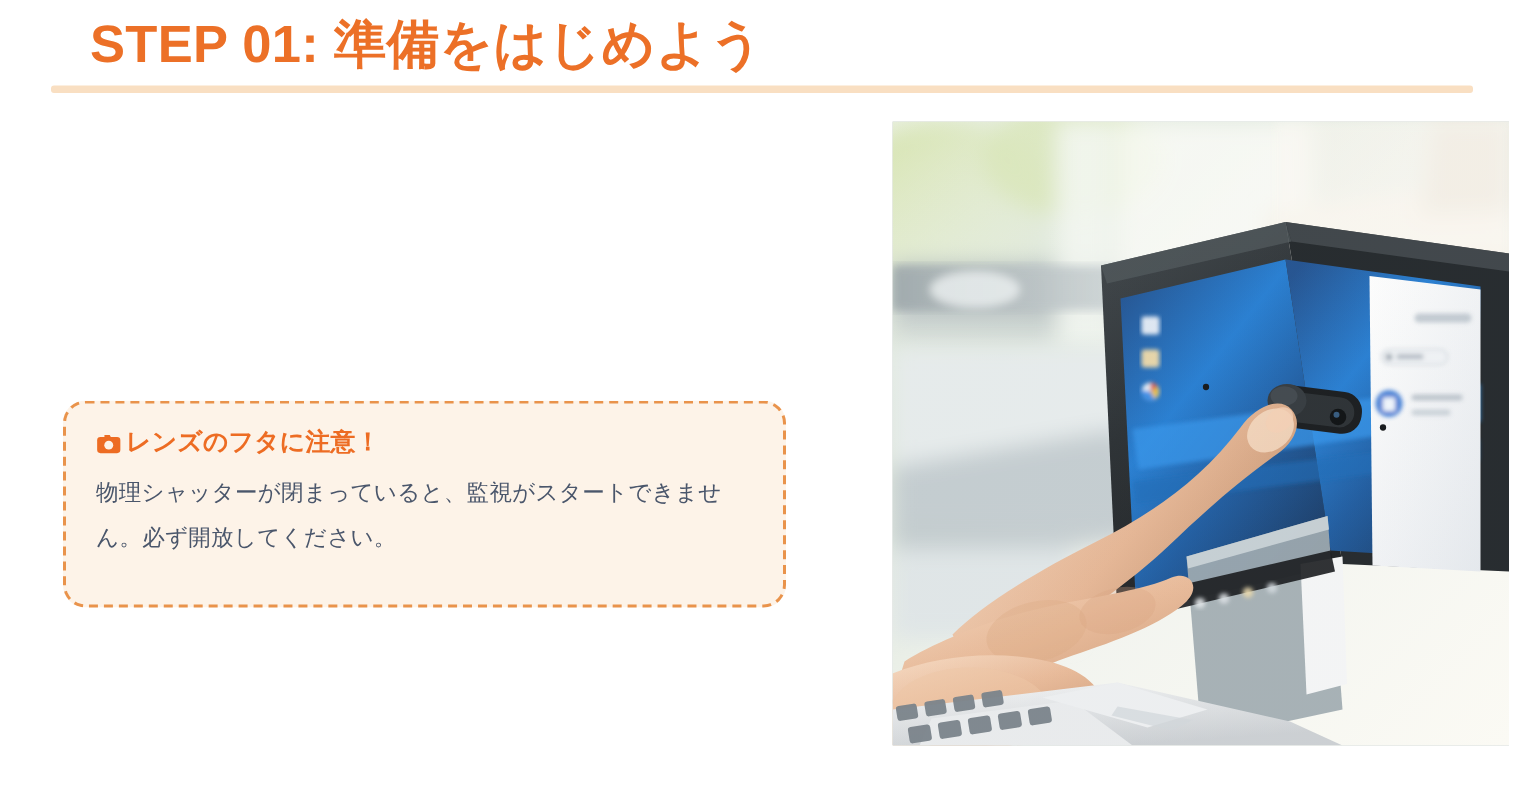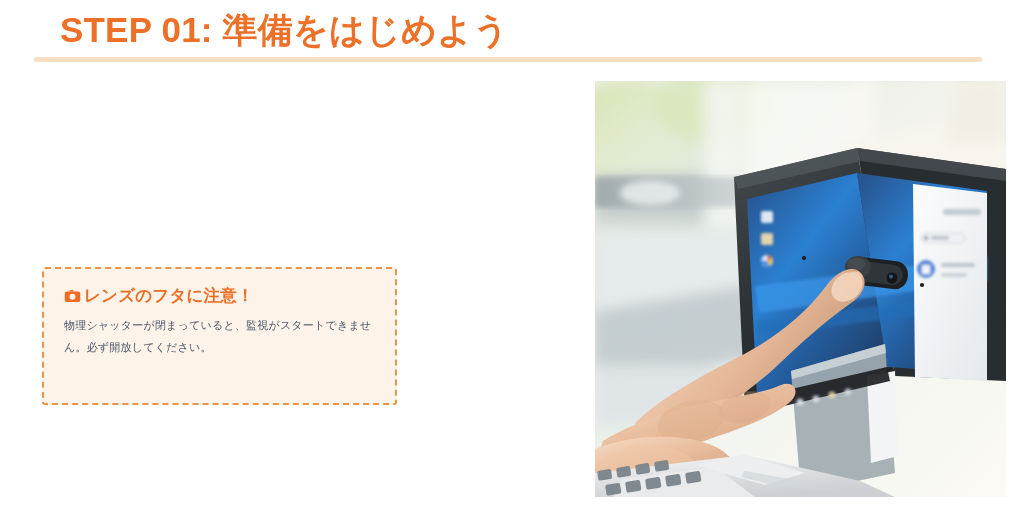--- a/index.html
+++ b/index.html
@@ -62,26 +62,26 @@
     line-height: 2.0;
     color: #41506A;
     letter-spacing: 0.2px;
   }
 
   
   #warning-callout {
     position: absolute;
     left: 42px;
     top: 205px;
-    width: 355px;
+    width: 482px;
     height: 138px;
     box-sizing: border-box;
     background: #FDF3E8;
     border: 2px dashed #E9934B;
-    border-radius: 3px;
+    border-radius: 15px;
     padding: 16px 20px 14px 20px;
   }
   #callout-heading {
     display: flex;
     align-items: center;
     gap: 3px;
     font-size: 16.5px;
     font-weight: bold;
     color: #ED6C23;
     letter-spacing: 0.2px;
@@ -90,21 +90,21 @@
   #callout-camera-icon {
     display: inline-block;
     width: 17px;
     height: 17px;
     position: relative;
     flex: 0 0 auto;
     top: 1px;
   }
   #callout-body {
     margin-top: 8px;
-    font-size: 11px;
+    font-size: 15px;
     line-height: 2.0;
     color: #4A566B;
     letter-spacing: 0.2px;
   }
 
   
   #photo-panel {
     position: absolute;
     left: 595px;
     top: 81px;

